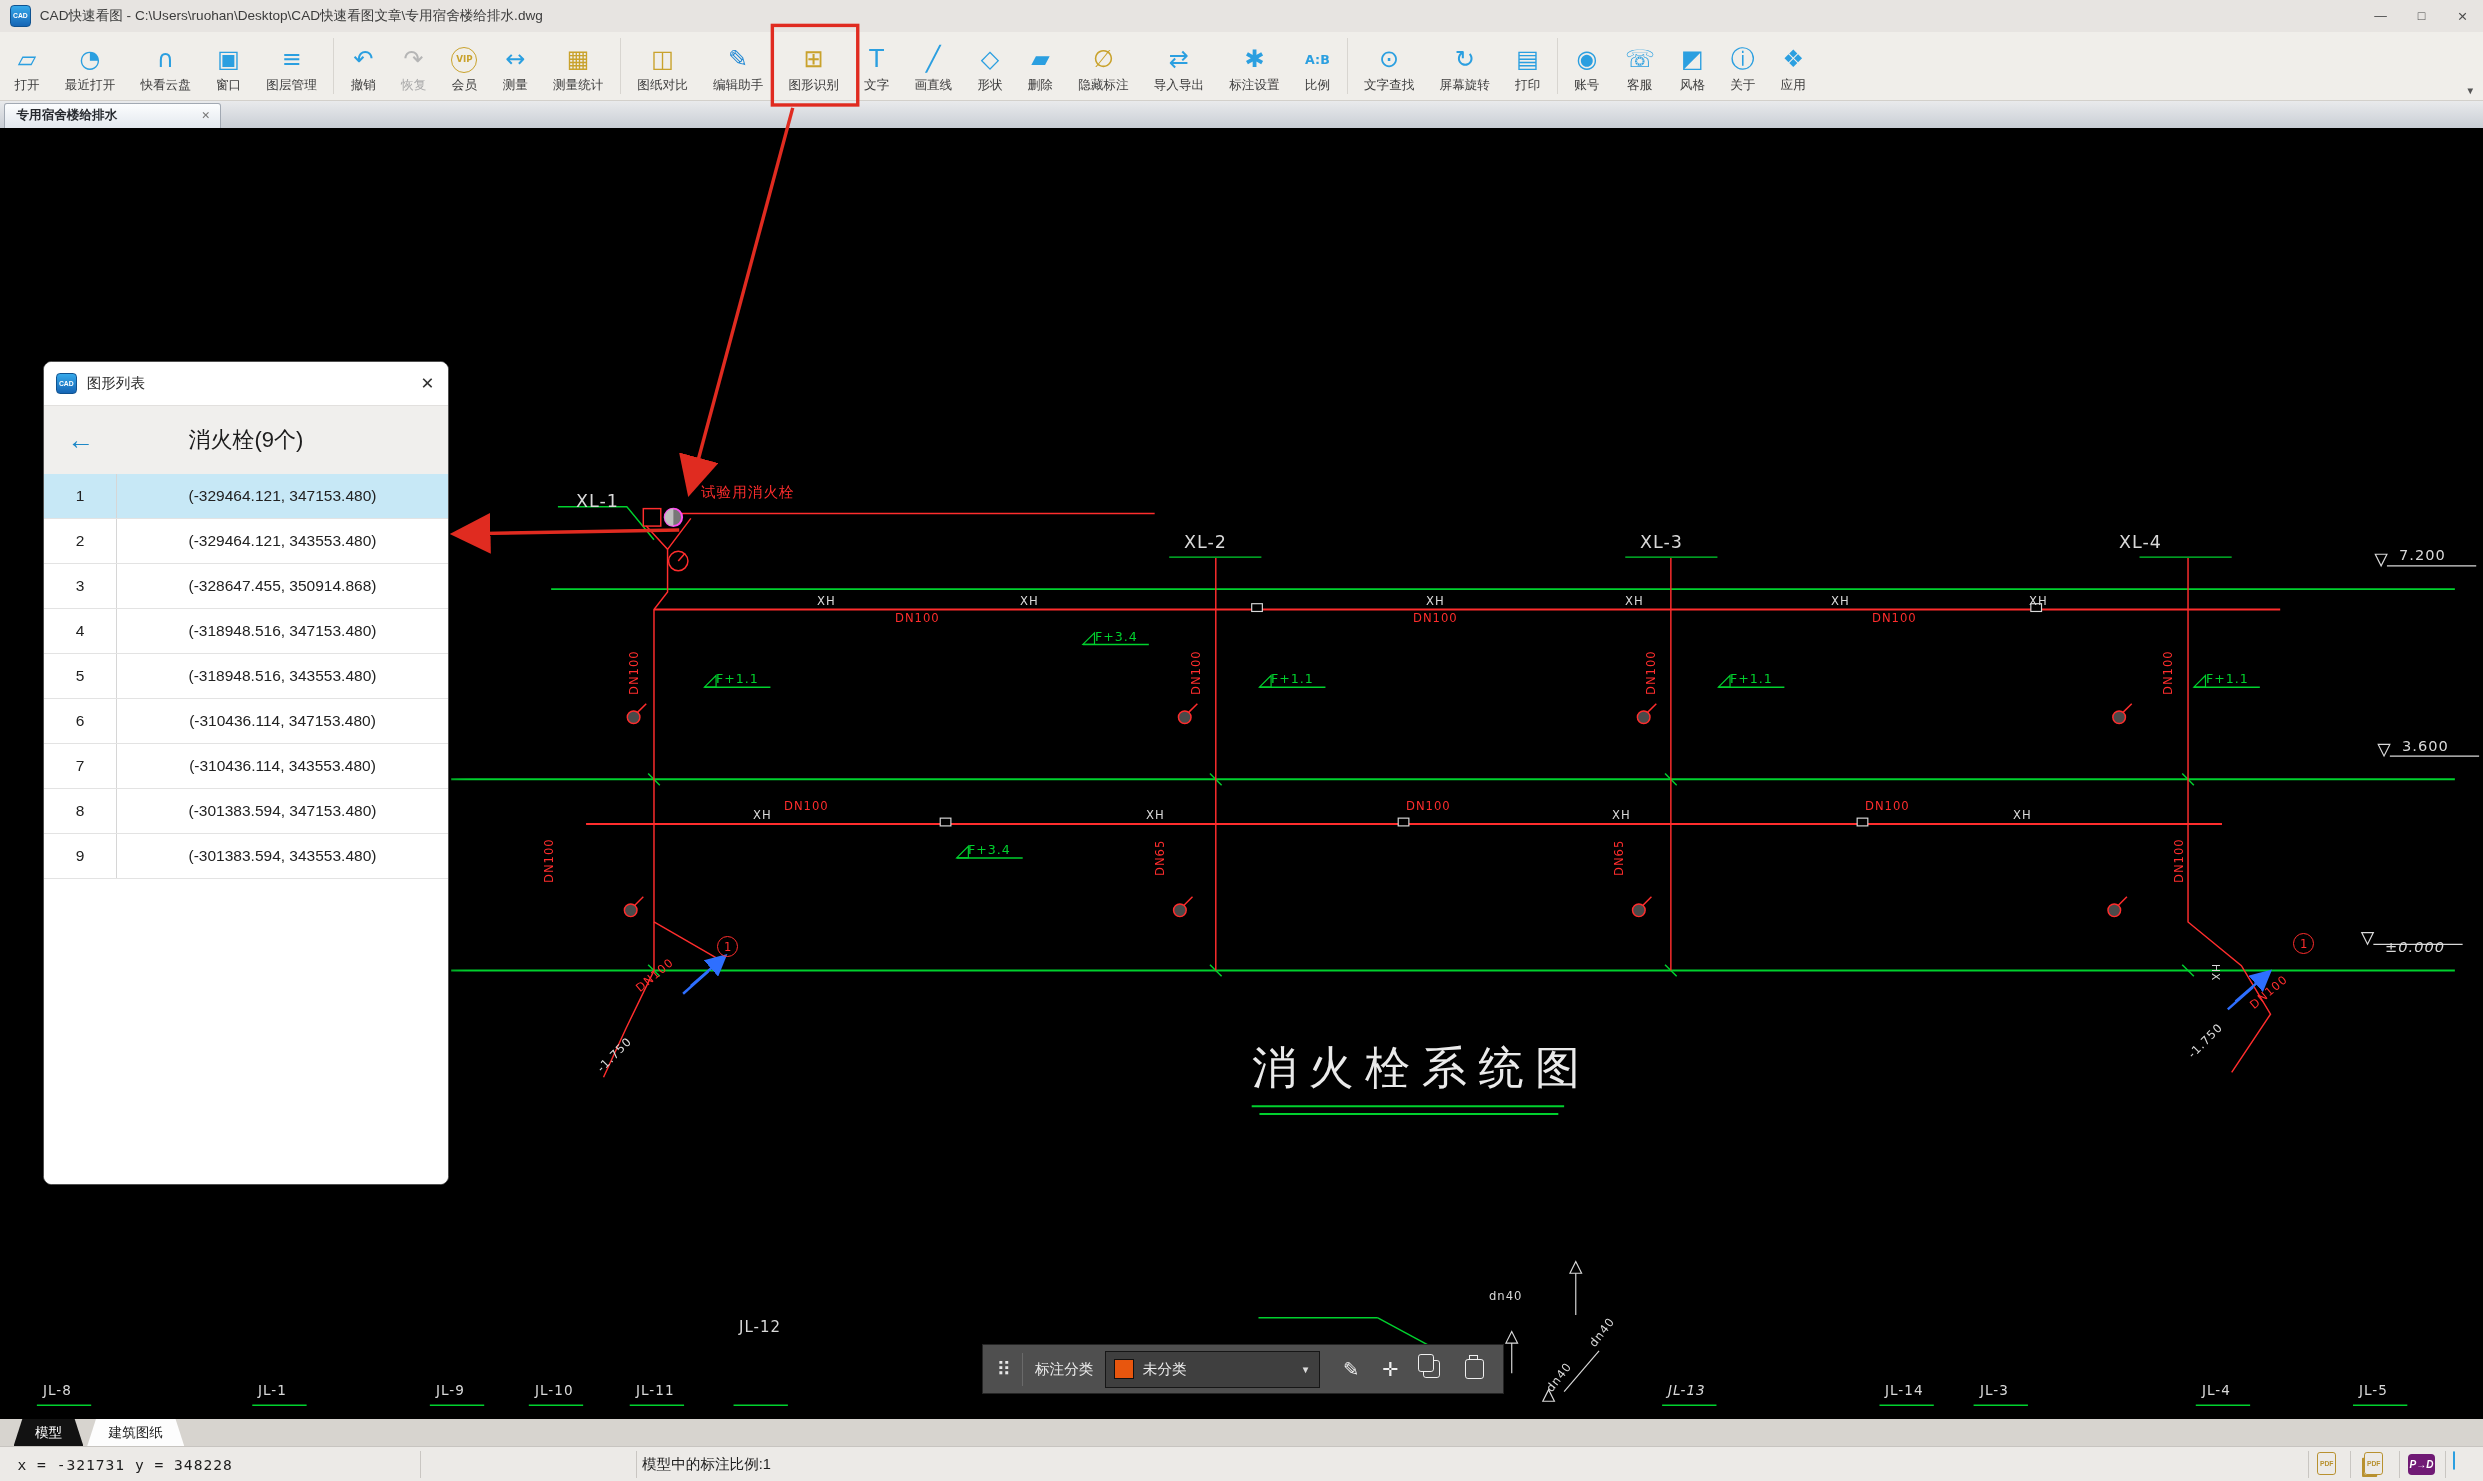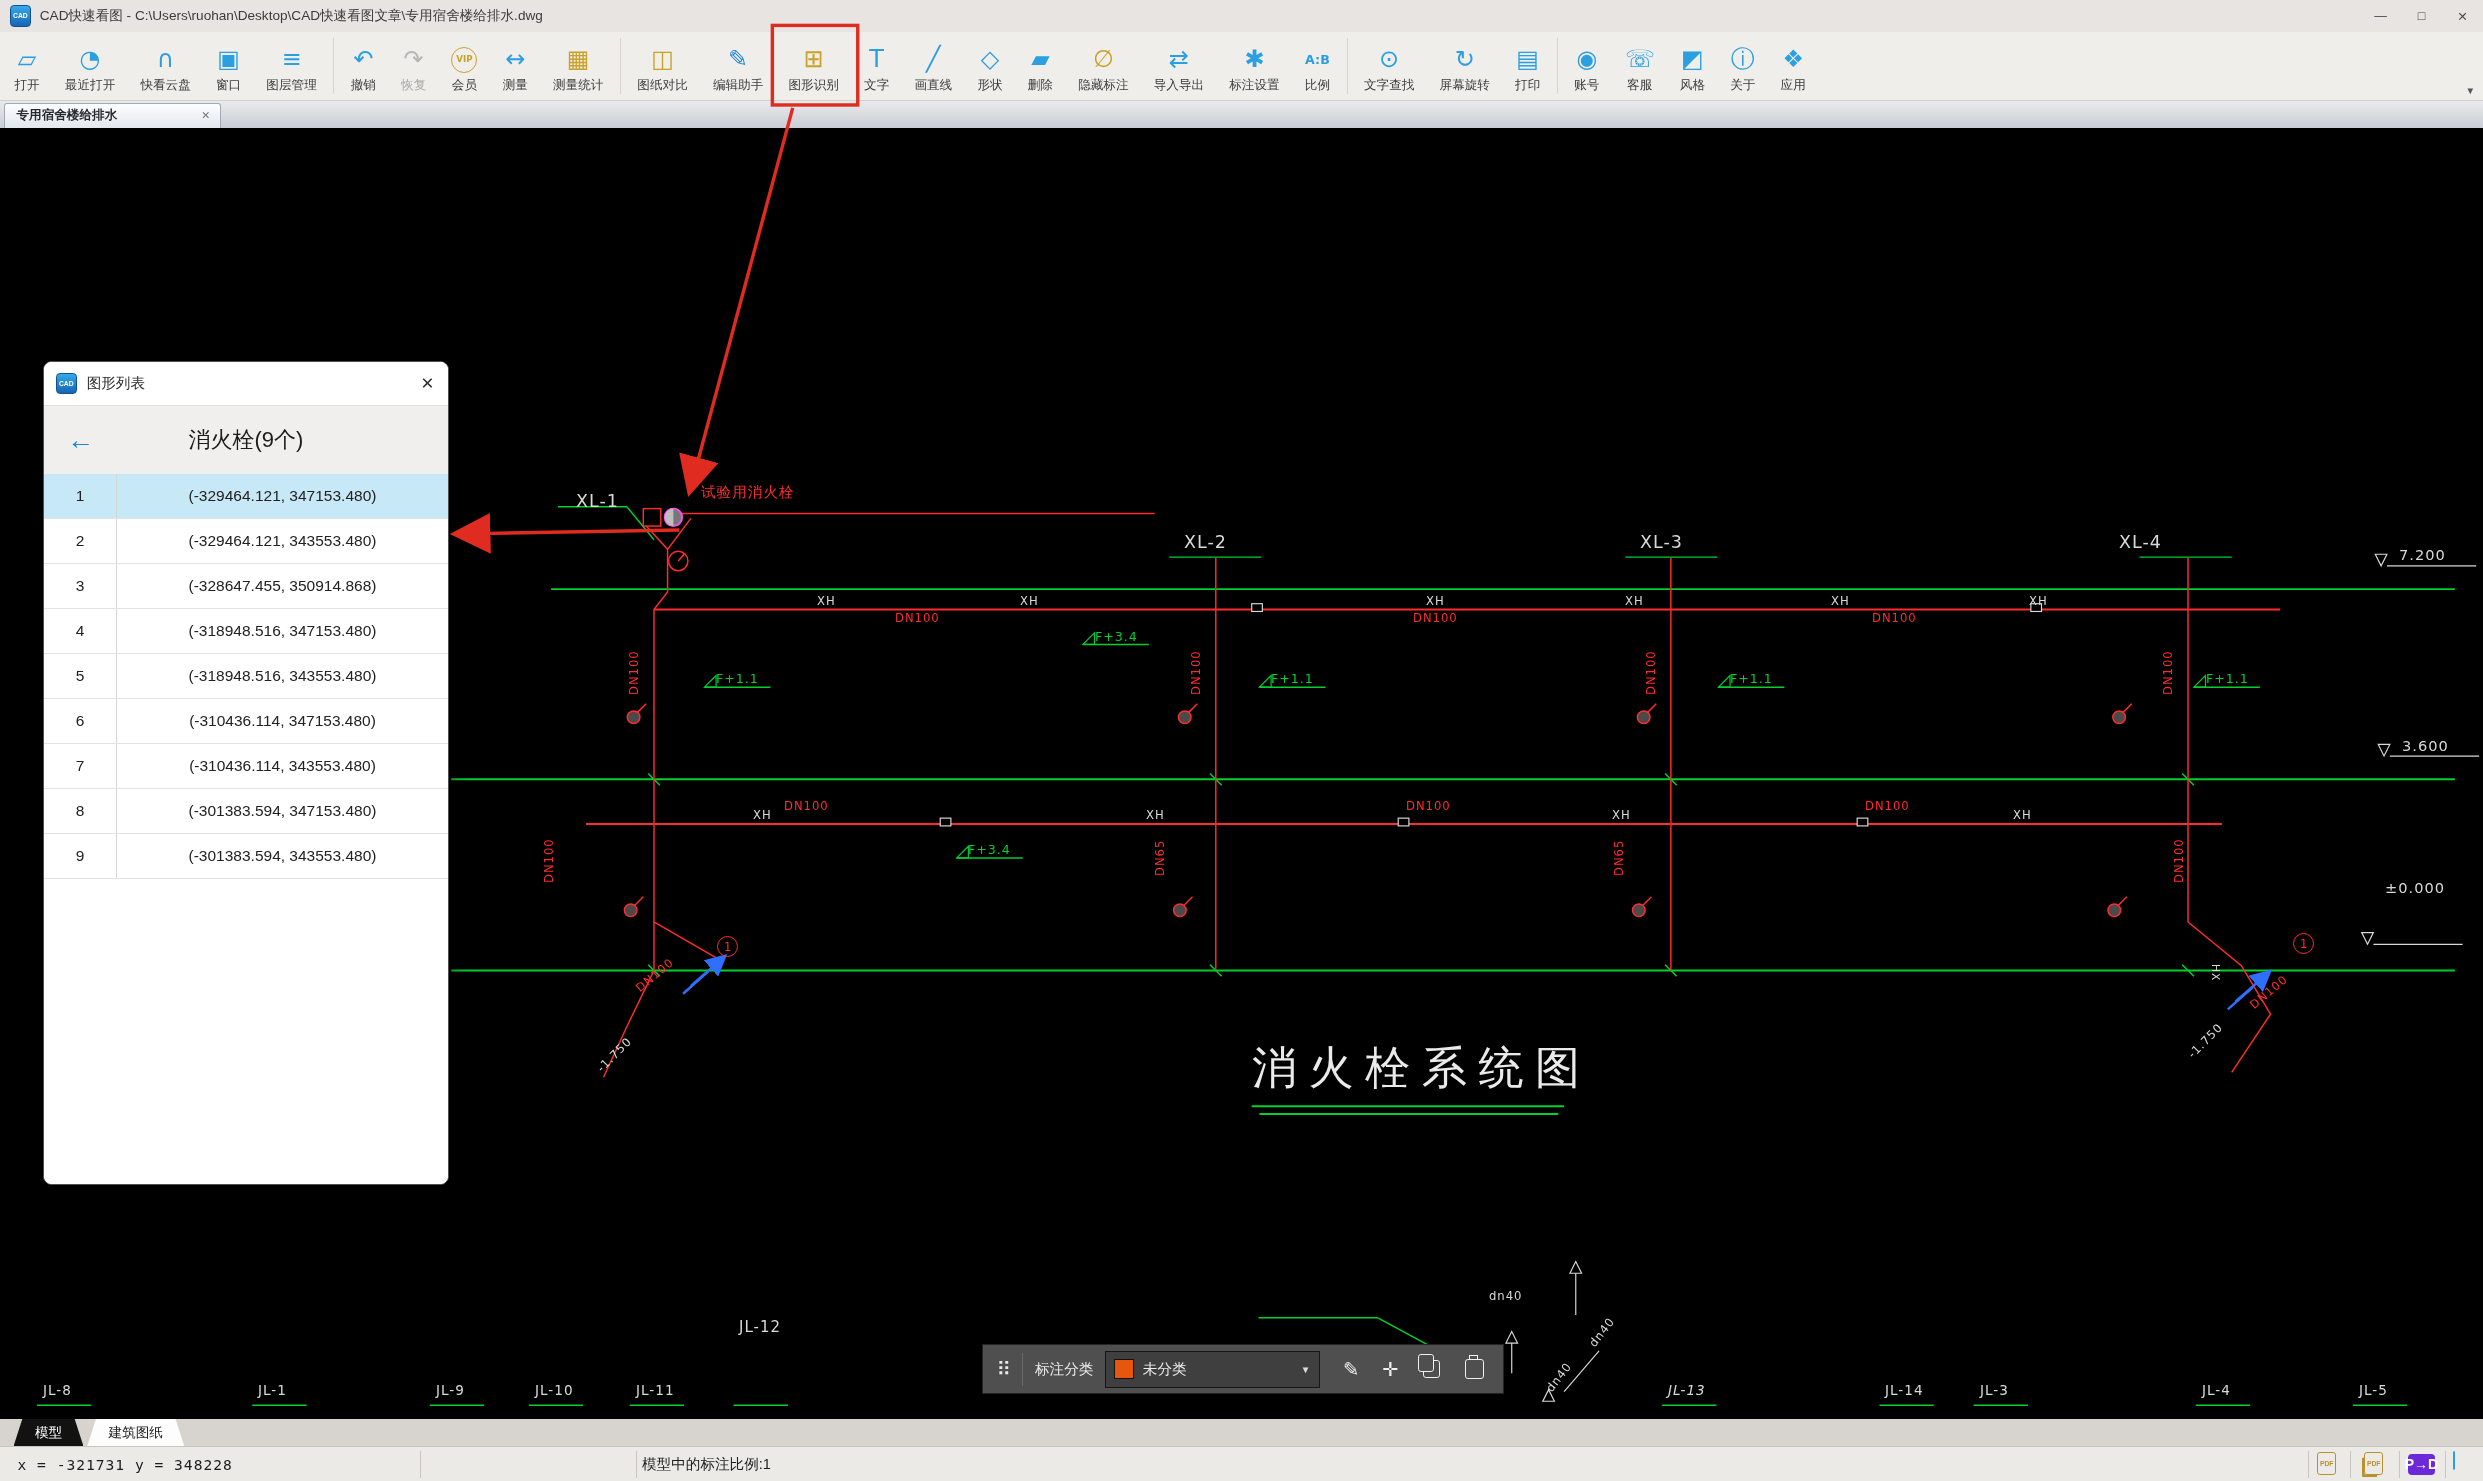--- a/index.html
+++ b/index.html
@@ -103,22 +103,22 @@
   
   .statusbar{position:absolute;left:0;top:1446px;width:2483px;height:36px;background:#eceae7;
     border-top:1px solid #c7c4c0;z-index:20;display:flex;align-items:center;box-sizing:border-box;}
   .sb-coords{font-family:"DejaVu Sans Mono",monospace;font-size:14.6px;color:#1d1d1d;margin-left:17.5px;letter-spacing:1px;}
   .sb-div{position:absolute;top:3.9px;bottom:3.9px;width:1px;background:#c9c6c2;}
   .sb-scale{position:absolute;left:642px;font-size:14.6px;color:#1d1d1d;top:0;line-height:35px;}
   .sb-ico{position:absolute;top:4.9px;}
   .pdf-doc{width:19.4px;height:23px;border:1.9px solid #b8912f;border-radius:2.9px;color:#b8912f;
     font-size:6.8px;font-weight:bold;display:flex;align-items:center;justify-content:center;box-sizing:border-box;}
   .pdf-batch{box-shadow:-3.9px 3.9px 0 -1.9px #b8912f;}
-  .p2d{width:27px;height:21.3px;background:#6d28d9;border-radius:3.9px;color:#fff;font-size:14px;font-weight:bold;
-    display:flex;align-items:center;justify-content:center;margin-top:1.9px;}
+  .p2d{width:27px;height:21.3px;background:#701a75;border-radius:3.9px;color:#fff;font-size:10px;font-weight:bold;
+    display:flex;align-items:center;justify-content:center;margin-top:1.9px;font-style:italic;}
   .tray{width:23px;height:18.4px;border:1.9px solid #2b9fe0;border-radius:2.9px;position:relative;margin-top:2.9px;box-sizing:border-box;}
   .tray .bar{position:absolute;left:2.9px;right:2.9px;bottom:2.9px;height:2.9px;background:#2b9fe0;}
 </style>
 </head>
 <body>
 
 <div class="titlebar">
   <span class="cad-logo">CAD</span>
   <span class="tb-title">CAD快速看图 - C:\Users\ruohan\Desktop\CAD快速看图文章\专用宿舍楼给排水.dwg</span>
   <div class="win-controls">
@@ -429,21 +429,21 @@
     <span class="lb w" style="left: 1586px; top: 1341px; font-size: 11.6px; transform: rotate(-52deg);">dn40</span>
     <span class="lb w" style="left: 1543px; top: 1386px; font-size: 11.6px; transform: rotate(-52deg);">dn40</span>
     <span class="lb g" style="left: 716px; top: 671px; font-size: 12.6px;">F+1.1</span>
     <span class="lb g" style="left: 1271px; top: 671px; font-size: 12.6px;">F+1.1</span>
     <span class="lb g" style="left: 1730px; top: 671px; font-size: 12.6px;">F+1.1</span>
     <span class="lb g" style="left: 2206px; top: 671px; font-size: 12.6px;">F+1.1</span>
     <span class="lb g" style="left: 1095px; top: 629px; font-size: 12.6px;">F+3.4</span>
     <span class="lb g" style="left: 968px; top: 842px; font-size: 12.6px;">F+3.4</span>
     <span class="lb w" style="left: 2399px; top: 546px; font-size: 14.6px;">7.200</span>
     <span class="lb w" style="left: 2402px; top: 737px; font-size: 14.6px;">3.600</span>
-    <span class="lb w" style="left: 2385px; top: 879px; font-size: 14.6px;">±0.000</span>
+    <span class="lb w" style="left: 2385px; top: 938px; font-size: 14.6px; font-style: italic;">±0.000</span>
     <span class="circ" style="left: 717px; top: 936px;">1</span>
     <span class="circ" style="left: 2293px; top: 933px;">1</span>
     <span class="lb w" style="left: 43px; top: 1382px; font-size: 13.6px;">JL-8</span>
     <span class="lb w" style="left: 258px; top: 1382px; font-size: 13.6px;">JL-1</span>
     <span class="lb w" style="left: 436px; top: 1382px; font-size: 13.6px;">JL-9</span>
     <span class="lb w" style="left: 535px; top: 1382px; font-size: 13.6px;">JL-10</span>
     <span class="lb w" style="left: 636px; top: 1382px; font-size: 13.6px;">JL-11</span>
     <span class="lb w" style="left: 739px; top: 1318px; font-size: 15px;">JL-12</span>
     <span class="lb w" style="left: 1668px; top: 1382px; font-size: 13.6px; font-style: italic;">JL-13</span>
     <span class="lb w" style="left: 1885px; top: 1382px; font-size: 13.6px;">JL-14</span>

